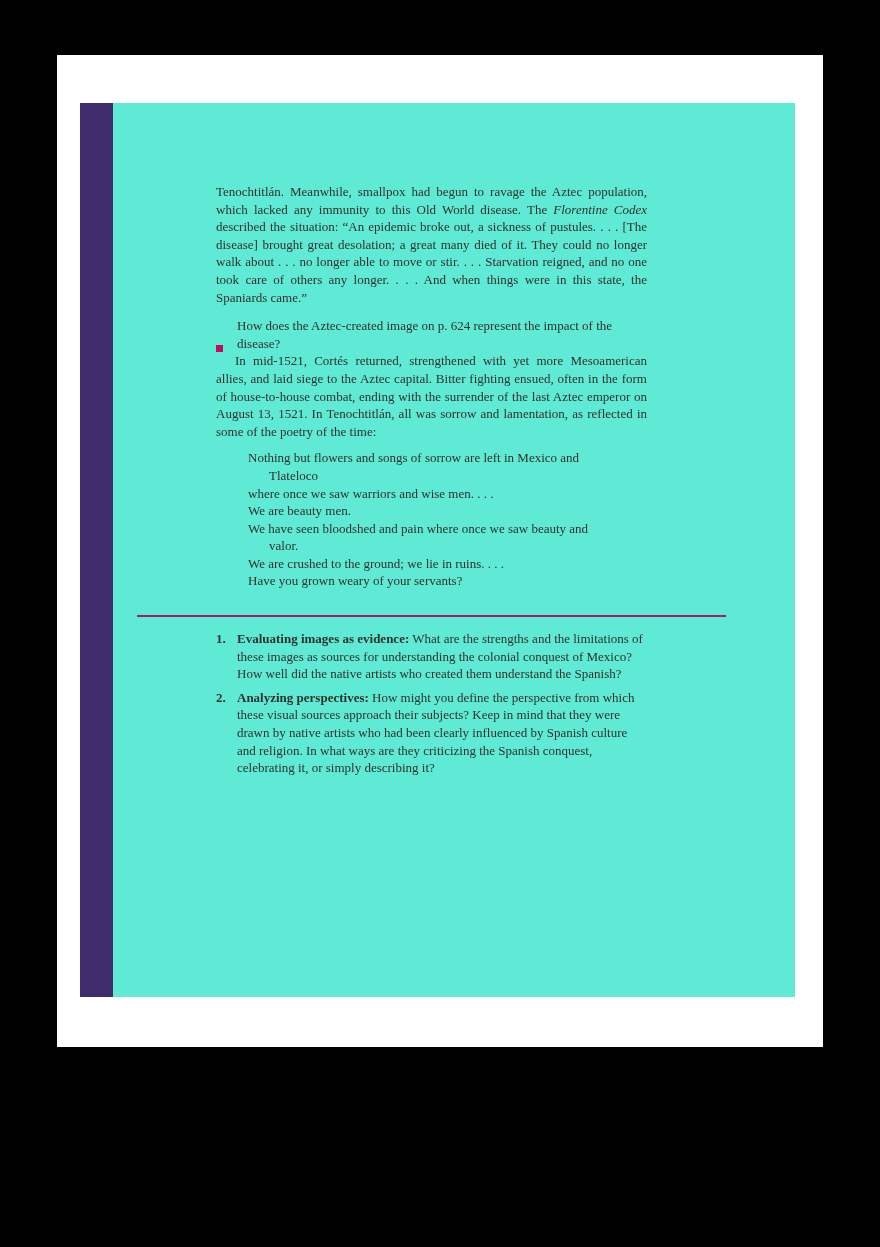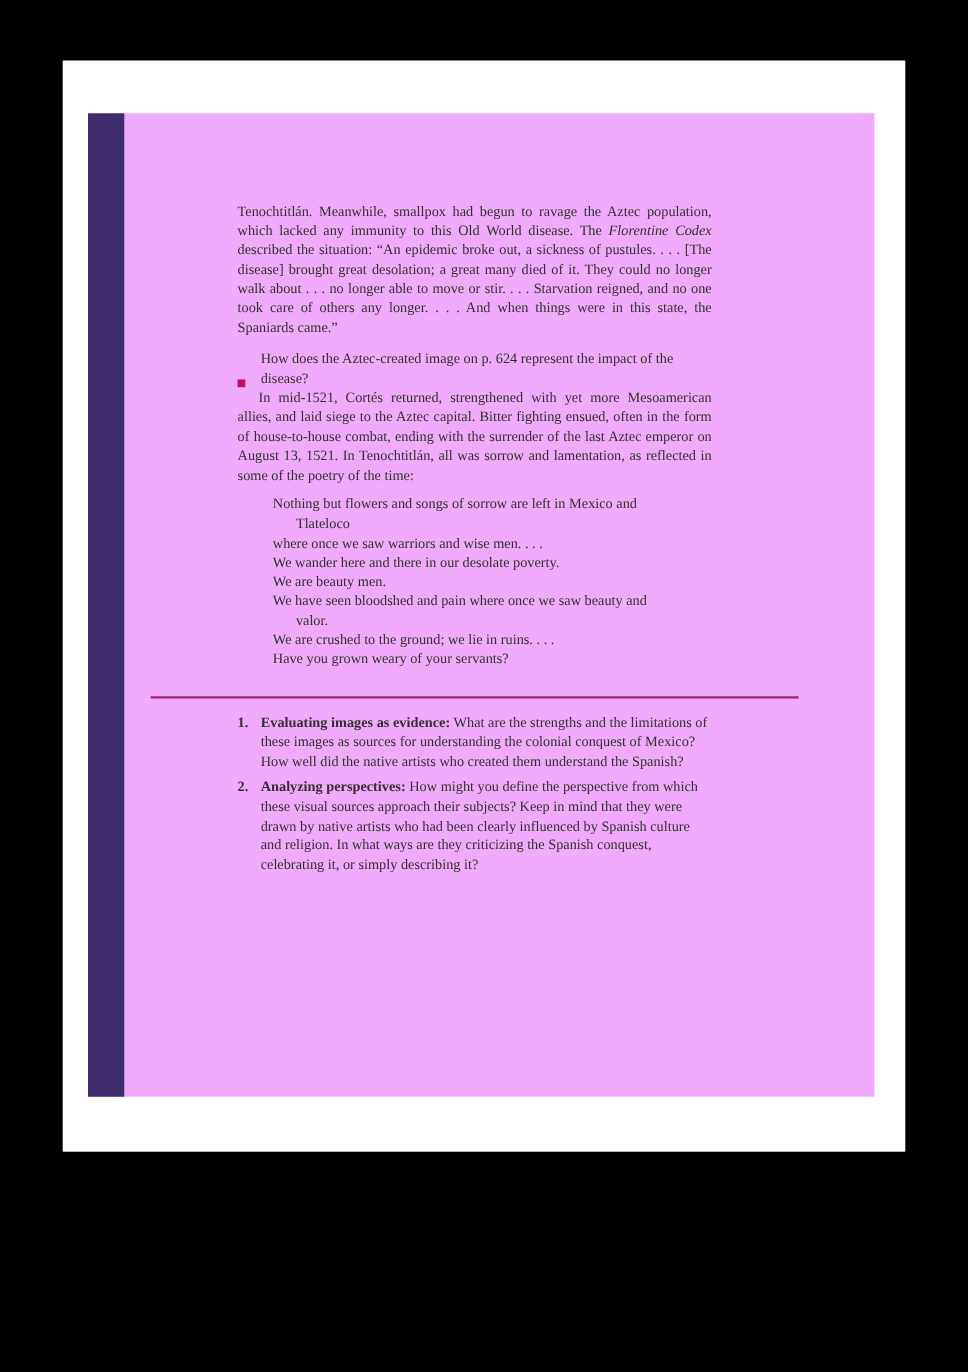--- a/index.html
+++ b/index.html
@@ -13,21 +13,21 @@
   .sheet {
     position: absolute;
     left: 57px; top: 55px;
     width: 766px; height: 992px;
     background: #ffffff;
   }
   .panel {
     position: absolute;
     left: 23px; top: 48px;
     width: 715px; height: 894px;
-    background: #f0abfc;
+    background: #5eead4;
   }
   .spine {
     position: absolute;
     left: 0; top: 0;
     width: 33px; height: 100%;
     background: #3e2c6c;
   }
   .content {
     position: absolute;
     left: 136px; top: 80px;
@@ -89,21 +89,20 @@
         <span class="bullet-sq"></span>
         <div class="bullet-text">How does the Aztec-created image on p. 624 represent the impact of the disease?</div>
       </div>
 
       <p class="body-par par-indent par2">In mid-1521, Cortés returned, strengthened with yet more Mesoamerican allies, and laid siege to the Aztec capital. Bitter fighting ensued, often in the form of house-to-house combat, ending with the surrender of the last Aztec emperor on August 13, 1521. In Tenochtitlán, all was sorrow and lamentation, as reflected in some of the poetry of the time:</p>
 
       <div class="poem">
         <div class="poem-line">Nothing but flowers and songs of sorrow are left in Mexico and</div>
         <div class="poem-line poem-cont">Tlateloco</div>
         <div class="poem-line">where once we saw warriors and wise men. . . .</div>
-        <div class="poem-line">We wander here and there in our desolate poverty.</div>
         <div class="poem-line">We are beauty men.</div>
         <div class="poem-line">We have seen bloodshed and pain where once we saw beauty and</div>
         <div class="poem-line poem-cont">valor.</div>
         <div class="poem-line">We are crushed to the ground; we lie in ruins. . . .</div>
         <div class="poem-line">Have you grown weary of your servants?</div>
       </div>
 
       <div class="divider"></div>
 
 

